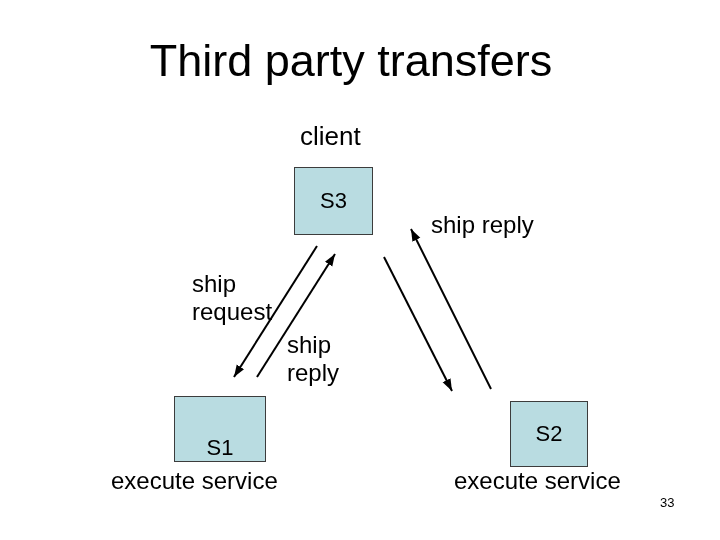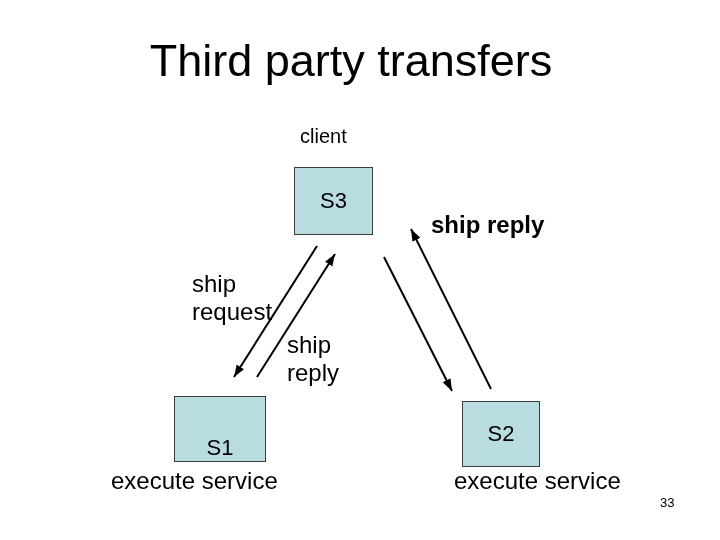--- a/index.html
+++ b/index.html
@@ -19,24 +19,24 @@
     line-height: 1.1;
     white-space: nowrap;
   }
   .lbl {
     position: absolute;
     font-size: 24px;
     line-height: 28px;
     white-space: nowrap;
   }
   .lbl span { display: block; }
-  #client-label { left: 300px; top: 124px; font-size: 20px; line-height: 24px; }
+  #client-label { left: 300px; top: 124px; font-size: 26px; line-height: 24px; }
   #lbl-left-request { left: 192px; top: 270px; }
   #lbl-left-reply   { left: 287px; top: 331px; }
-  #lbl-right-reply   { left: 431px; top: 211px; font-weight: bold; }
+  #lbl-right-reply   { left: 431px; top: 211px; }
   #lbl-right-request { left: 422px; top: 276px; }
   #exec-left  { left: 111px; top: 467px; }
   #exec-right { left: 454px; top: 467px; }
   .node {
     position: absolute;
     box-sizing: border-box;
     border: 1px solid #3c3c3c;
     background: #b9dce1;
     display: flex;
     align-items: center;
@@ -78,21 +78,21 @@
     <line class="edge" x1="384" y1="257" x2="452" y2="391" marker-end="url(#ah)" stroke="#000000"></line>
     <line class="edge" x1="491" y1="389" x2="411" y2="229" marker-end="url(#ah)" stroke="#000000"></line>
   </svg>
 
   <div class="node" id="node-s3" style="background: rgb(185, 220, 225); border-color: rgb(60, 60, 60);">
     <span>S3</span>
   </div>
   <div class="node" id="node-s1" style="background: rgb(185, 220, 225); border-color: rgb(60, 60, 60);">
     <span>S1</span>
   </div>
-  <div class="node" id="node-s2" style="background: rgb(185, 220, 225); border-color: rgb(60, 60, 60);">
+  <div class="node" id="node-s2" style="background: rgb(185, 220, 225); border-color: rgb(60, 60, 60); margin-left: 48px;">
     <span>S2</span>
   </div>
 
   <div class="lbl" id="lbl-left-request">
     <span>ship</span>
     <span>request</span>
   </div>
 
   <div class="lbl" id="lbl-left-reply">
     <span>ship</span>

